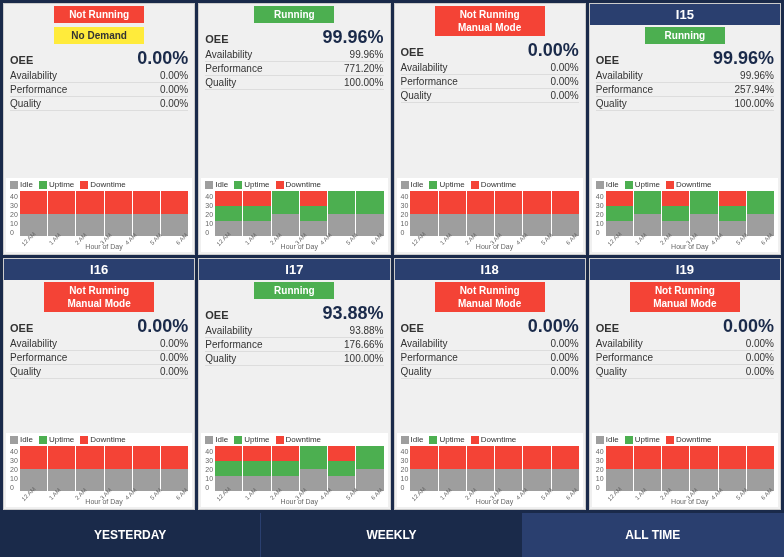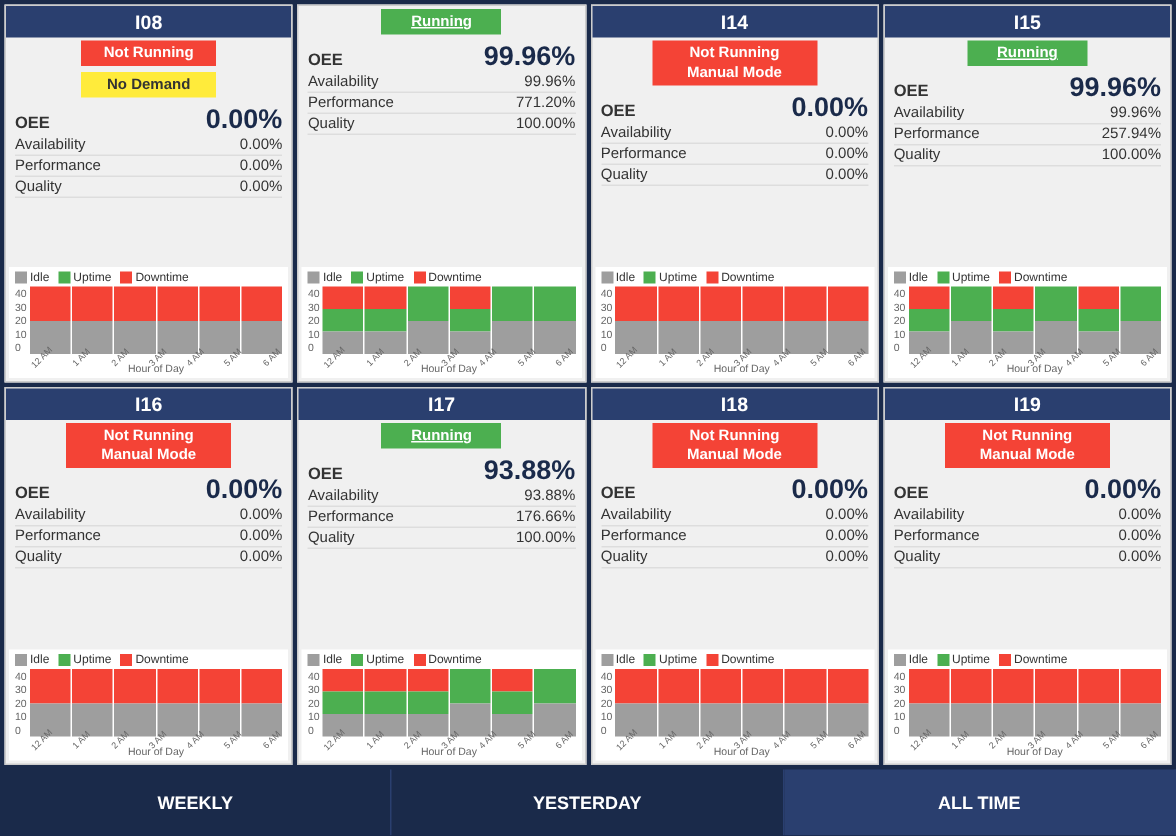--- a/index.html
+++ b/index.html
@@ -40,21 +40,21 @@
     }
     .status-badge {
       text-align: center;
       font-size: 10px;
       font-weight: bold;
       padding: 2px 4px;
       margin: 2px auto;
       display: block;
       line-height: 1.3;
     }
-    .status-running { background: #4caf50; color: white; text-decoration: underline; }
+    .status-running { background: #4caf50; color: white; }
     .status-not-running { background: #f44336; color: white; }
     .status-no-demand { background: #ffeb3b; color: #333; }
     .metrics-section {
       padding: 2px 6px;
       flex: 1;
     }
     .oee-row {
       display: flex;
       justify-content: space-between;
       align-items: baseline;
@@ -153,21 +153,20 @@
       background: #2a3f6f;
     }
   </style>
 </head>
 <body>
 
 <div class="main-container">
   <div class="grid-area" id="machine-grid">
 
   <div class="machine-card">
-        <div class="card-header">I08</div>
         <span class="status-badge status-not-running" style="width: 90px;">Not Running</span>
         <span class="status-badge status-no-demand" style="width: 90px;">No Demand</span>
         <div class="metrics-section">
           <div class="oee-row">
             <span class="oee-label">OEE</span>
             <span class="oee-value">0.00%</span>
           </div>
           <div class="metric-row">
             <span>Availability</span>
             <span>0.00%</span>
@@ -328,21 +327,20 @@
                 <span style="font-size: 6px; color: rgb(102, 102, 102); transform: rotate(-45deg); display: inline-block;">4 AM</span>
                 <span style="font-size: 6px; color: rgb(102, 102, 102); transform: rotate(-45deg); display: inline-block;">5 AM</span>
                 <span style="font-size: 6px; color: rgb(102, 102, 102); transform: rotate(-45deg); display: inline-block;">6 AM</span>
               </div>
               <div class="chart-xaxis">Hour of Day</div>
             </div>
           </div>
         </div>
       </div>
       <div class="machine-card">
-        <div class="card-header">I14</div>
         <span class="status-badge status-not-running" style="width: 110px;">Not Running<br>Manual Mode</span>
         <div class="metrics-section">
           <div class="oee-row">
             <span class="oee-label">OEE</span>
             <span class="oee-value">0.00%</span>
           </div>
           <div class="metric-row">
             <span>Availability</span>
             <span>0.00%</span>
           </div>
@@ -854,22 +852,22 @@
               </div>
               <div class="chart-xaxis">Hour of Day</div>
             </div>
           </div>
         </div>
       </div>
     </div>
   <div class="bottom-bar" id="tab-bar">
 
       <div class="tab">
+        <span>YESTERDAY</span>
+      </div>
+      <div class="tab">
         <span>WEEKLY</span>
-      </div>
-      <div class="tab">
-        <span>YESTERDAY</span>
       </div>
       <div class="tab all-time">
         <span>ALL TIME</span>
       </div>
     </div>
 </div>
 
 </body></html>

